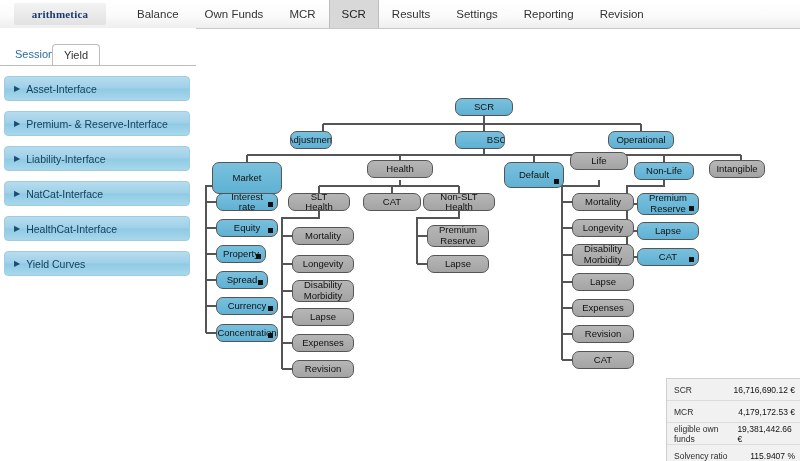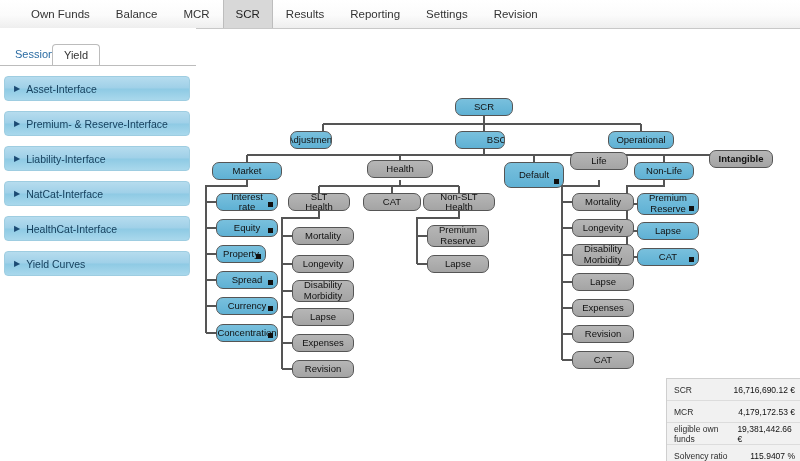--- a/index.html
+++ b/index.html
@@ -102,28 +102,31 @@
     height:21px;border-bottom:1px solid #dcdcdc;padding:0 6px 0 7px;
     color:#2b2b2b;
   }
   .res-row:last-child{border-bottom:none;}
   .res-val{font-weight:normal;color:#111;}
 </style>
 </head>
 <body>
 
 <div id="topnav">
+  <div id="logo-box">
+    <span id="logo-text">arithmetica</span>
+  </div>
   <div class="navlist" id="navlist">
+      <div class="navitem">Balance</div>
       <div class="navitem">Own Funds</div>
-      <div class="navitem">Balance</div>
       <div class="navitem">MCR</div>
       <div class="navitem active">SCR</div>
       <div class="navitem">Results</div>
+      <div class="navitem">Settings</div>
       <div class="navitem">Reporting</div>
-      <div class="navitem">Settings</div>
       <div class="navitem">Revision</div>
     </div>
 </div>
 
 <div id="sidebar">
   <div id="tabrow">
     <div class="tab inactive">Session</div>
     <div class="tab active">Yield</div>
     <div id="tabline"></div>
   </div>
@@ -222,52 +225,52 @@
       </div>
       <div class="node blue" style="left: 94px; top: 103px; width: 42px; height: 18px;">
         <span class="lbl">Adjustment</span>
       </div>
       <div class="node blue" style="left: 259px; top: 103px; width: 50px; height: 18px; padding-left: 40px;">
         <span class="lbl">BSCR</span>
       </div>
       <div class="node blue" style="left: 412px; top: 103px; width: 66px; height: 18px;">
         <span class="lbl">Operational</span>
       </div>
-      <div class="node blue" style="left: 16px; top: 134px; width: 70px; height: 18px;">
+      <div class="node blue" style="left: 16px; top: 134px; width: 70px; height: 32px;">
         <span class="lbl">Market</span>
       </div>
       <div class="node gray" style="left: 171px; top: 132px; width: 66px; height: 18px;">
         <span class="lbl">Health</span>
       </div>
       <div class="node blue" style="left: 308px; top: 134px; width: 60px; height: 26px;">
         <span class="lbl">Default</span>
         <span class="marker"></span>
       </div>
       <div class="node gray" style="left: 374px; top: 124px; width: 58px; height: 18px;">
         <span class="lbl">Life</span>
       </div>
       <div class="node blue" style="left: 438px; top: 134px; width: 60px; height: 18px;">
         <span class="lbl">Non-Life</span>
       </div>
-      <div class="node gray" style="left: 513px; top: 122px; width: 64px; height: 18px; font-weight: bold;">
+      <div class="node gray" style="left: 513px; top: 132px; width: 56px; height: 18px;">
         <span class="lbl">Intangible</span>
       </div>
       <div class="node blue" style="left: 20px; top: 165px; width: 62px; height: 18px;">
         <span class="lbl">Interest rate</span>
         <span class="marker"></span>
       </div>
       <div class="node blue" style="left: 20px; top: 191px; width: 62px; height: 18px;">
         <span class="lbl">Equity</span>
         <span class="marker"></span>
       </div>
       <div class="node blue" style="left: 20px; top: 217px; width: 50px; height: 18px;">
         <span class="lbl">Property</span>
         <span class="marker"></span>
       </div>
-      <div class="node blue" style="left: 20px; top: 243px; width: 62px; height: 18px;">
+      <div class="node blue" style="left: 20px; top: 243px; width: 52px; height: 18px;">
         <span class="lbl">Spread</span>
         <span class="marker"></span>
       </div>
       <div class="node blue" style="left: 20px; top: 269px; width: 62px; height: 18px;">
         <span class="lbl">Currency</span>
         <span class="marker"></span>
       </div>
       <div class="node blue" style="left: 20px; top: 296px; width: 62px; height: 18px;">
         <span class="lbl">Concentration</span>
         <span class="marker"></span>

